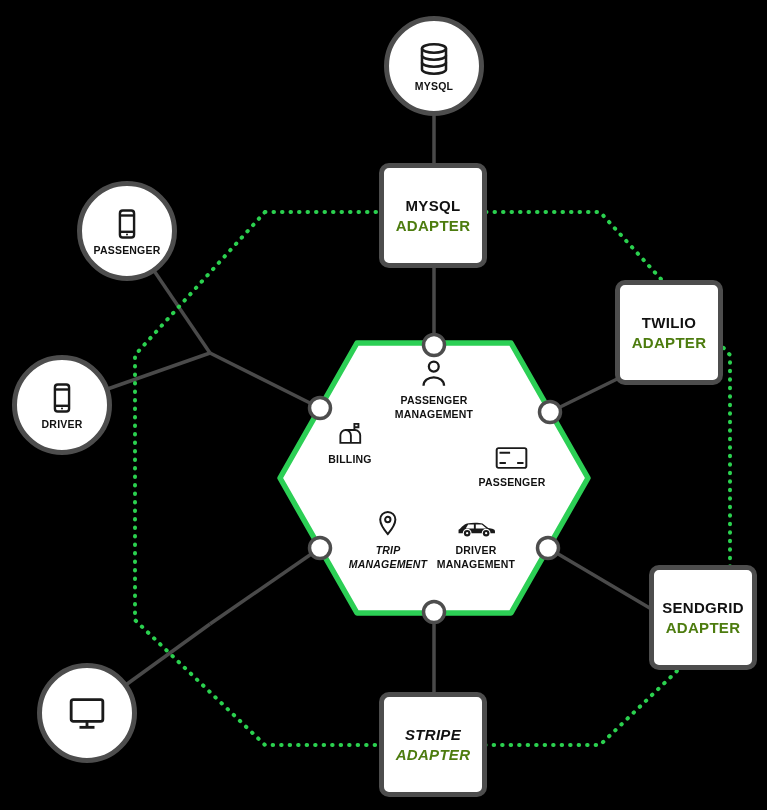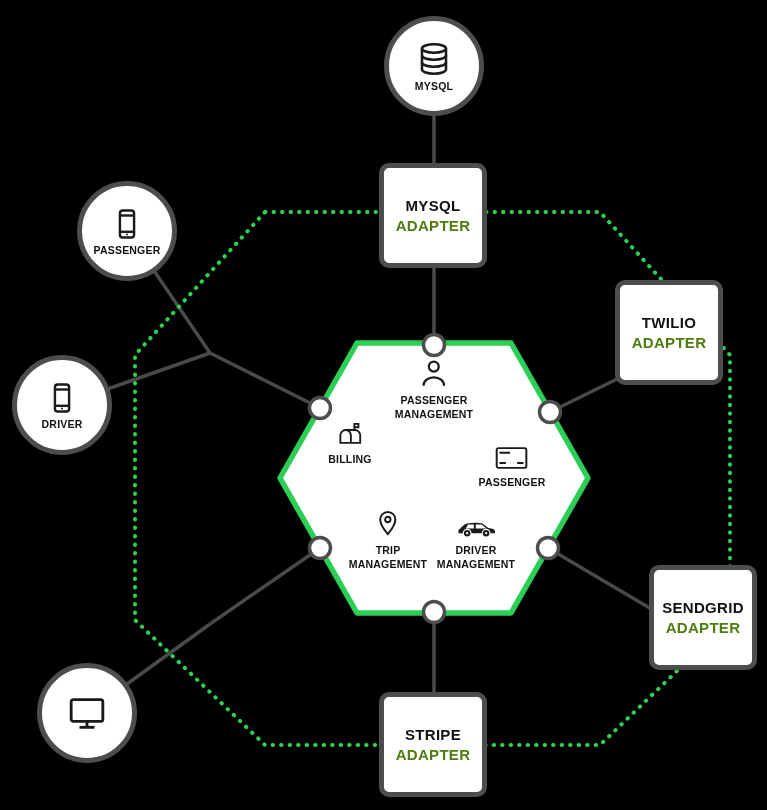--- a/index.html
+++ b/index.html
@@ -70,21 +70,21 @@
     <span class="l2">ADAPTER</span>
   </div>
   <div class="box" style="left:615px;top:280px;">
     <span>TWILIO</span>
     <span class="l2">ADAPTER</span>
   </div>
   <div class="box" style="left:649px;top:565px;">
     <span>SENDGRID</span>
     <span class="l2">ADAPTER</span>
   </div>
-  <div class="box" style="left:379px;top:692px;">
+  <div class="box" style="left:379px;top:692px;font-style:italic;">
     <span>STRIPE</span>
     <span class="l2">ADAPTER</span>
   </div>
 
   <div class="node-circle" style="left:384px;top:16px;">
     <svg class="ic" width="36" height="36" viewBox="0 0 24 24" fill="none" stroke="#1a1a1a" stroke-width="1.7">
       <ellipse cx="12" cy="5" rx="8" ry="2.8"></ellipse>
       <path d="M4 5 v14 c0 1.55 3.58 2.8 8 2.8 s8-1.25 8-2.8 V5"></path>
       <path d="M4 9.7 c0 1.55 3.58 2.8 8 2.8 s8-1.25 8-2.8"></path>
       <path d="M4 14.4 c0 1.55 3.58 2.8 8 2.8 s8-1.25 8-2.8"></path>
@@ -144,21 +144,21 @@
   <div class="core-item" style="left:512px;top:446px;">
     <svg class="ic" width="34" height="24" viewBox="0 0 24 17" fill="none" stroke="#1a1a1a" stroke-width="1.4">
       <rect x="1.5" y="1.5" width="21" height="14" rx="1.3"></rect>
       <line x1="3.5" y1="4.8" x2="11" y2="4.8"></line>
       <line x1="3.5" y1="12" x2="8" y2="12"></line>
       <line x1="16" y1="12" x2="20.5" y2="12"></line>
     </svg>
     <span>PASSENGER</span>
   </div>
 
-  <div class="core-item" style="left:388px;top:508px;">
+  <div class="core-item" style="left:388px;top:508px;font-style:italic;">
     <svg class="ic" width="28" height="30" viewBox="0 0 24 24" fill="none" stroke="#1a1a1a" stroke-width="1.7">
       <path d="M12 2.5 c-3.6 0-6.5 2.9-6.5 6.5 c0 4.9 6.5 12.5 6.5 12.5 s6.5-7.6 6.5-12.5 c0-3.6-2.9-6.5-6.5-6.5 z"></path>
       <circle cx="12" cy="9" r="2.3"></circle>
     </svg>
     <span>
       <span>TRIP</span><br>
       <span>MANAGEMENT</span>
     </span>
   </div>
 

